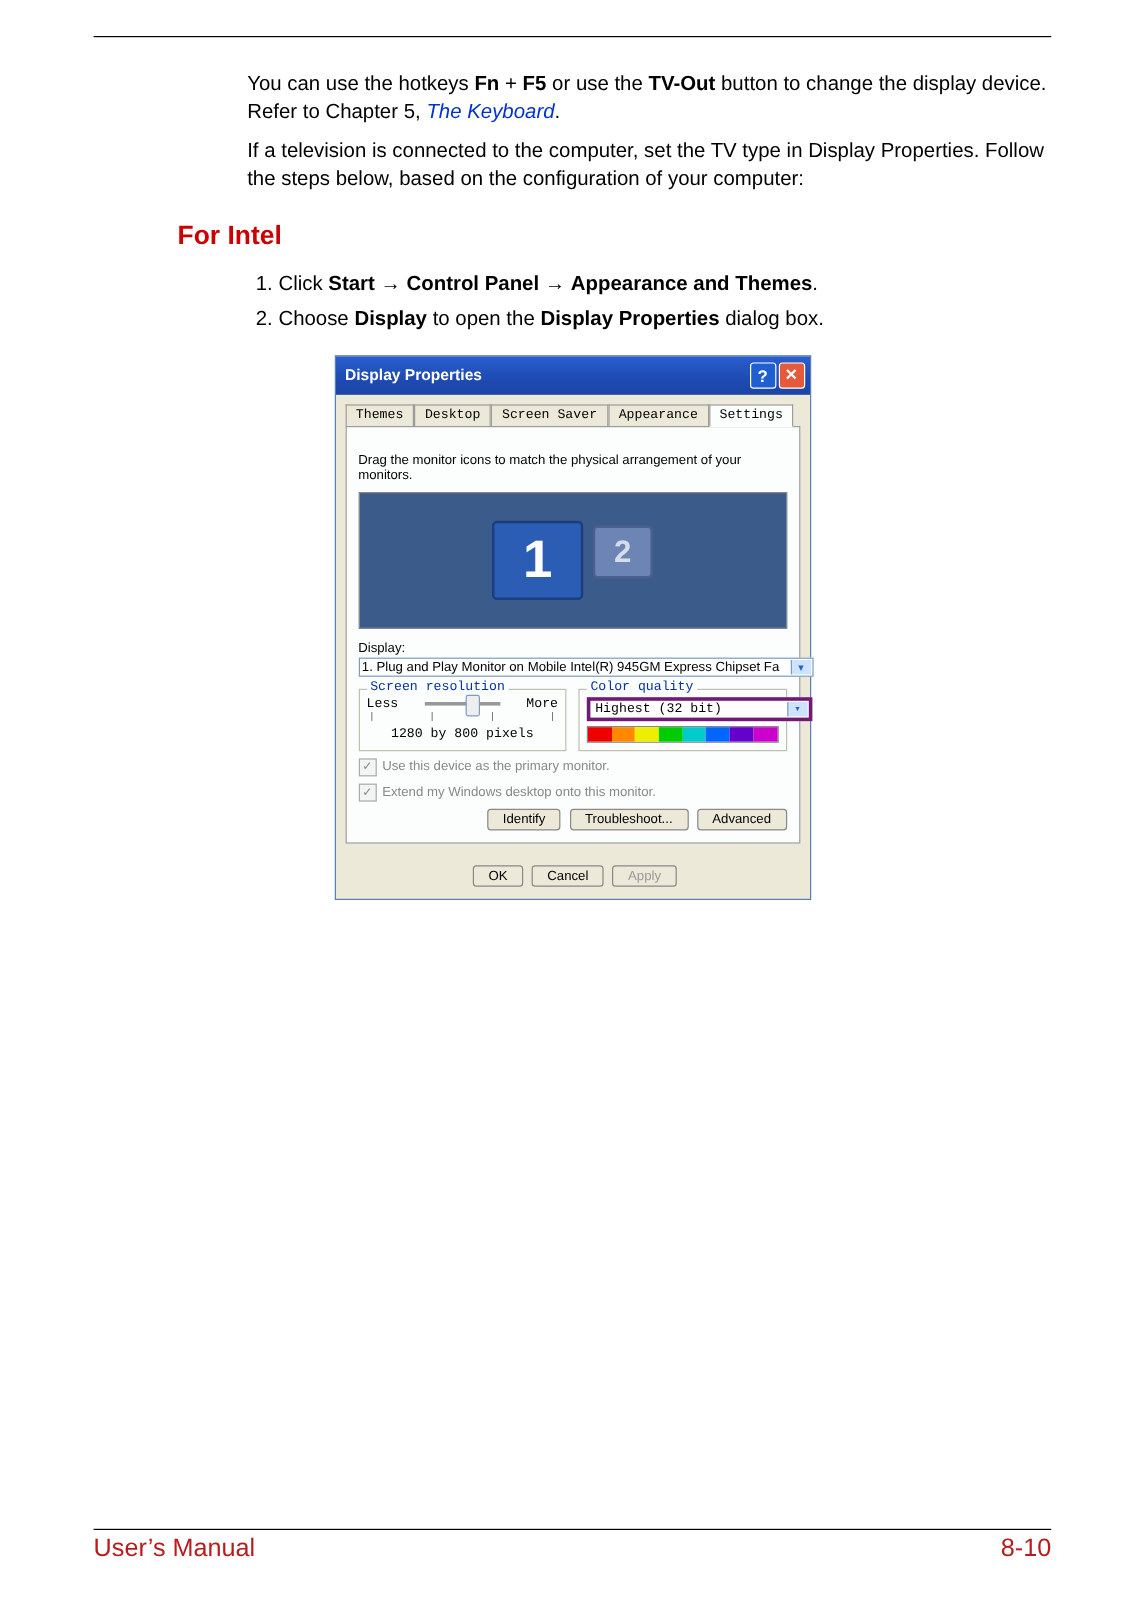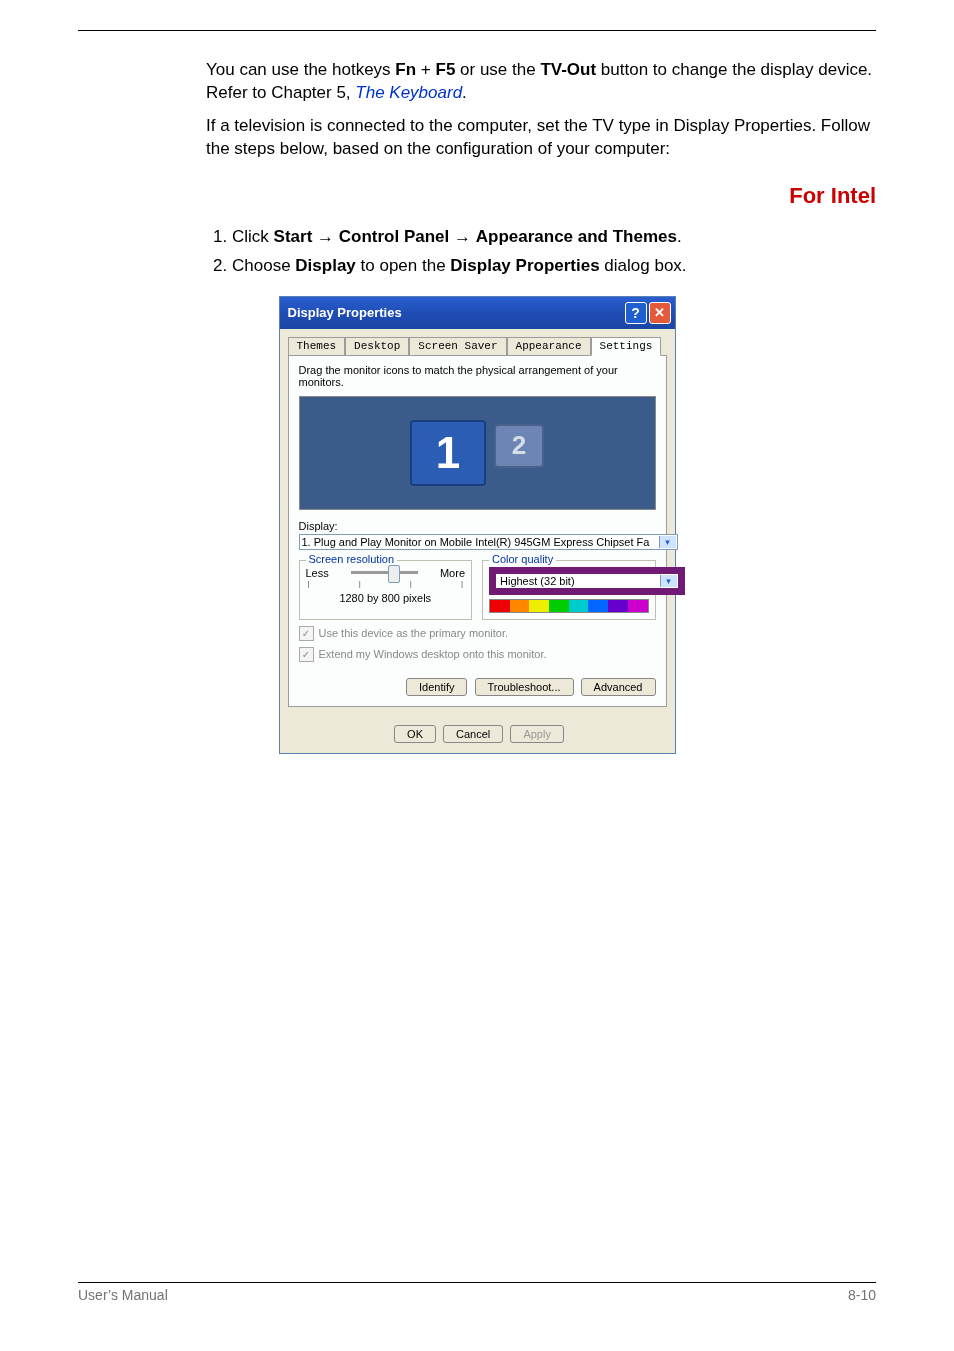--- a/index.html
+++ b/index.html
@@ -34,21 +34,20 @@
   .para {
     margin: 0 0 10px 0;
   }
   .bold { font-weight: bold; }
   .link-blue { color: #0033cc; font-style: italic; }
   .section-h {
     color: #cc0000;
     font-size: 22px;
     font-weight: bold;
     margin: 22px 0 12px 70px;
-    text-align: right;
   }
   .ol {
     margin-left: 128px;
     padding-left: 26px;
   }
   .ol li {
     margin-bottom: 6px;
     line-height: 1.35;
   }
   .arrow { font-family: Arial; }
@@ -106,21 +105,21 @@
   }
   .tab.active {
     background: #fcfdfd;
     border-bottom: 1px solid #fcfdfd;
     z-index: 2;
   }
   .tabpanel {
     margin: 0 8px 8px 8px;
     border: 1px solid #9c9c9c;
     background: #fcfdfd;
-    padding: 8px 10px 10px 10px;
+    padding: 22px 10px 10px 10px;
     position: relative;
     margin-top: -1px;
   }
   .drag-text { font-size: 11px; margin-bottom: 8px; }
   .monitor-area {
     background: #3b5998;
     background: #3f5a8f;
     border: 1px solid #888;
     height: 112px;
     position: relative;
@@ -161,20 +160,21 @@
     display: flex; align-items: center; justify-content: center;
     color: #2a5fd0;
     font-size: 9px;
   }
   .two-col { display: flex; gap: 10px; }
   .fieldset {
     border: 1px solid #c0c0b0;
     padding: 6px 6px 6px 6px;
     position: relative;
     flex: 1;
+    font-family: Liberation Mono, monospace;
   }
   .fieldset .legend {
     position: absolute;
     top: -8px;
     left: 6px;
     background: #fcfdfd;
     padding: 0 3px;
     font-size: 11px;
     color: #0033a0;
   }
@@ -198,21 +198,21 @@
   .slider-ticks {
     display: flex;
     justify-content: space-between;
     padding: 0 2px;
     font-size: 8px;
     color: #555;
   }
   .res-label { text-align: center; font-size: 11px; margin-top: 4px; }
   .cq-select {
     width: 100%;
-    border: 7px solid #701a75;
+    border: 3px solid #701a75;
     background: #fff;
     font-size: 11px;
     padding: 1px 18px 1px 4px;
     position: relative;
     margin-bottom: 4px;
   }
   .colorbar {
     height: 12px;
     display: flex;
     border: 1px solid #888;
@@ -228,21 +228,21 @@
   }
   .cb {
     width: 13px; height: 13px;
     border: 1px solid #aaa;
     background: #f4f4f4;
     display: flex; align-items: center; justify-content: center;
     font-size: 10px; color: #888;
   }
   .btn-row {
     text-align: right;
-    margin-top: 16px;
+    margin-top: 6px;
   }
   .win-btn {
     border: 1px solid #888;
     background: #ece9d8;
     font-size: 11px;
     padding: 2px 12px;
     margin-left: 4px;
     border-radius: 3px;
     cursor: default;
     font-family: Tahoma, Arial, sans-serif;
@@ -258,22 +258,22 @@
     bottom: 48px;
   }
   .hr-bot {
     border: none;
     border-top: 1px solid #000;
     margin: 0 0 4px 0;
   }
   .footer-row {
     display: flex;
     justify-content: space-between;
-    color: #737373;
-    font-size: 14px;
+    color: #b91c1c;
+    font-size: 21px;
   }
 </style>
 </head>
 <body>
 
 <div class="page">
   <hr class="hr-top">
 
   <div class="body-text">
     <p class="para">

